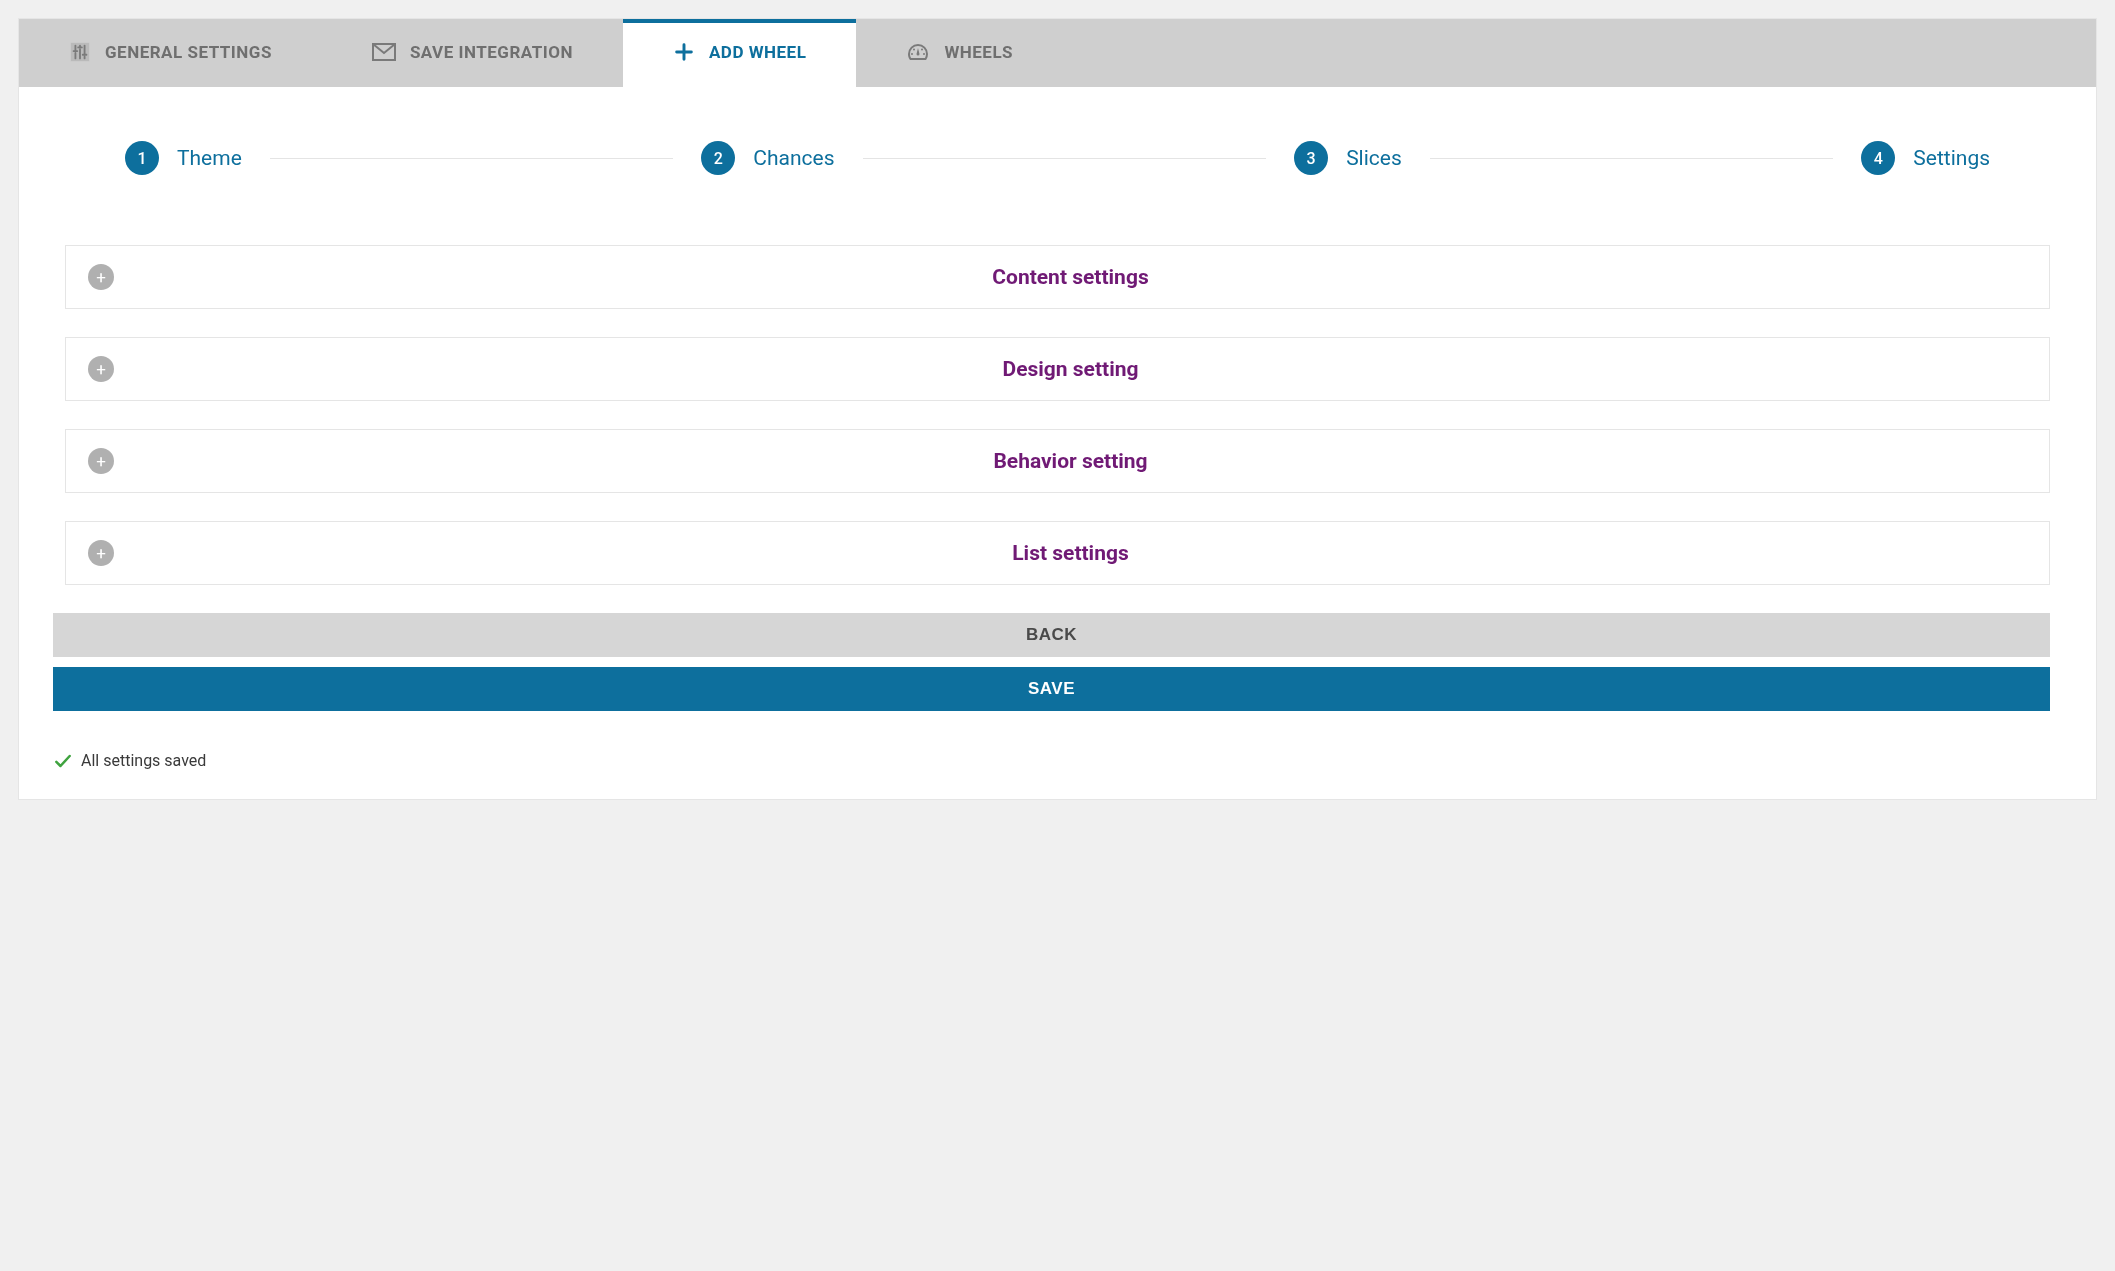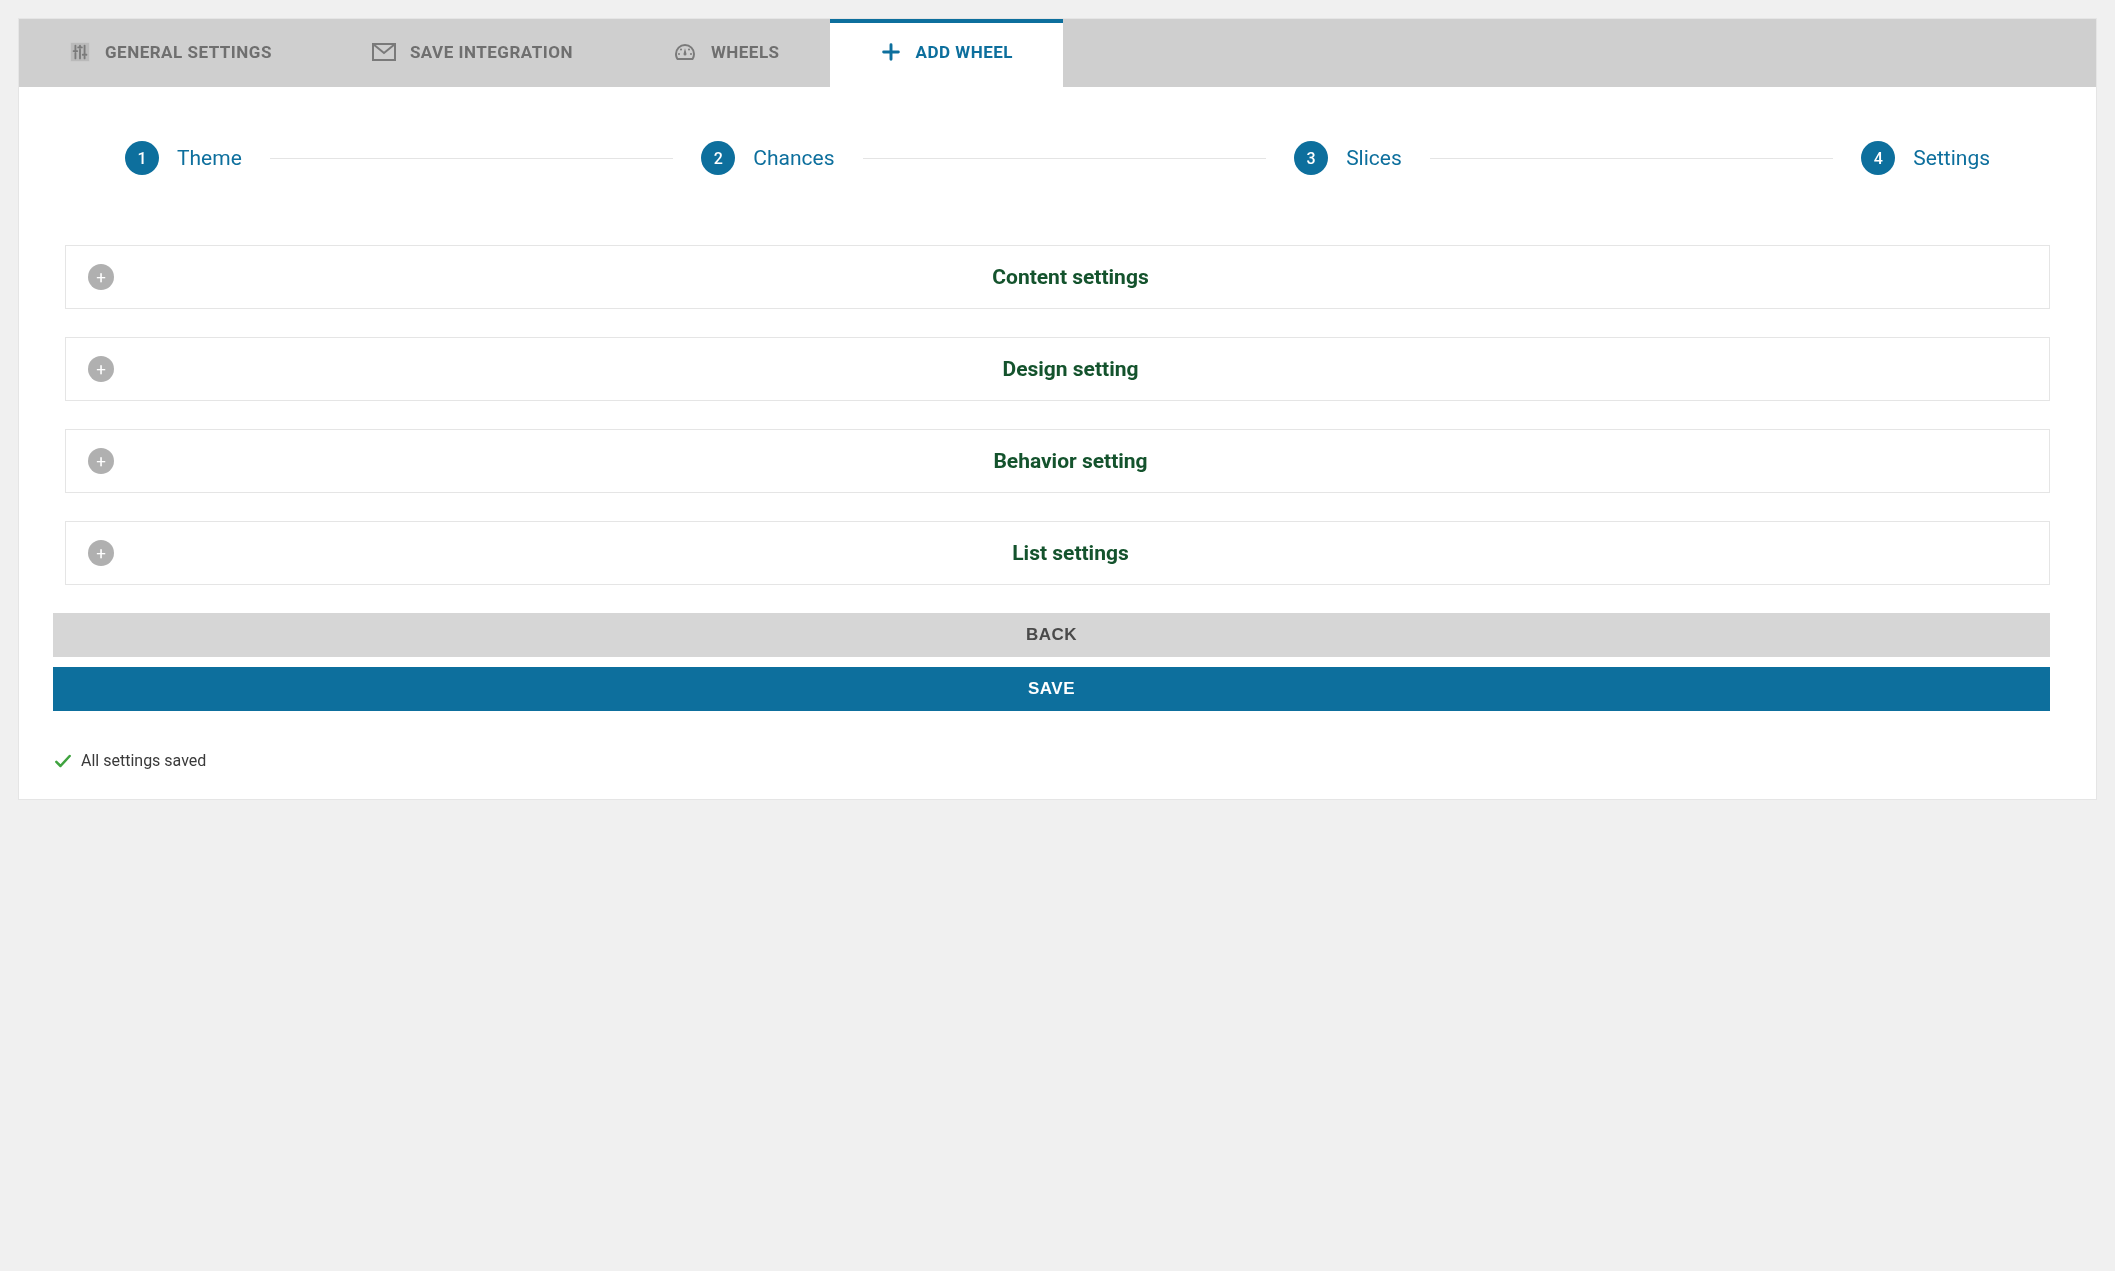--- a/index.html
+++ b/index.html
@@ -114,21 +114,21 @@
     justify-content: center;
     font-size: 17px;
     line-height: 1;
     flex-shrink: 0;
   }
   .acc-title {
     flex: 1;
     text-align: center;
     font-size: 21px;
     font-weight: 700;
-    color: #14532d;
+    color: #701a75;
   }
 
   
   .button-row {
     display: flex;
     gap: 10px;
     margin-left: -12px;
     margin-bottom: 40px;
     flex-direction: column;
   }
@@ -184,36 +184,36 @@
       <div class="tab">
         <span class="tab-icon">
           <svg width="24" height="18" viewBox="0 0 24 18" fill="none" stroke="currentColor" stroke-width="2">
               <rect x="1" y="1" width="22" height="16"></rect>
               <path d="M1 1l11 9 11-9"></path>
             </svg>
         </span>
         <span class="tab-label">SAVE INTEGRATION</span>
       </div>
 
+      <div class="tab active">
+        <span class="tab-icon">
+          <svg width="22" height="22" viewBox="0 0 24 24" fill="none" stroke="currentColor" stroke-width="3.2" stroke-linecap="round">
+              <path d="M12 4v16M4 12h16"></path>
+            </svg>
+        </span>
+        <span class="tab-label">ADD WHEEL</span>
+      </div>
+
       <div class="tab">
         <span class="tab-icon">
           <svg width="24" height="20" viewBox="0 0 24 20" fill="currentColor">
               <path d="M12 2a10 10 0 0 0-10 10c0 2 .6 3.9 1.6 5.4.3.4.8.6 1.3.6h14.2c.5 0 1-.2 1.3-.6A9.95 9.95 0 0 0 22 12 10 10 0 0 0 12 2zm0 2a8 8 0 0 1 8 8c0 1.4-.4 2.8-1 4H5a7.96 7.96 0 0 1-1-4 8 8 0 0 1 8-8zm-6 7a1 1 0 1 0 0 2 1 1 0 0 0 0-2zm12 0a1 1 0 1 0 0 2 1 1 0 0 0 0-2zM8 6.5a1 1 0 1 0 0 2 1 1 0 0 0 0-2zm8 0a1 1 0 1 0 0 2 1 1 0 0 0 0-2zm-4-.5l-1.5 6a1.5 1.5 0 1 0 3 0L12 6z"></path>
             </svg>
         </span>
         <span class="tab-label">WHEELS</span>
-      </div>
-
-      <div class="tab active">
-        <span class="tab-icon">
-          <svg width="22" height="22" viewBox="0 0 24 24" fill="none" stroke="currentColor" stroke-width="3.2" stroke-linecap="round">
-              <path d="M12 4v16M4 12h16"></path>
-            </svg>
-        </span>
-        <span class="tab-label">ADD WHEEL</span>
       </div>
 
     </div>
 
     <div class="panel-body">
 
       <div class="stepper">
         <div class="step">
           <div class="step-bubble">1</div>
           <div class="step-label">Theme</div>

